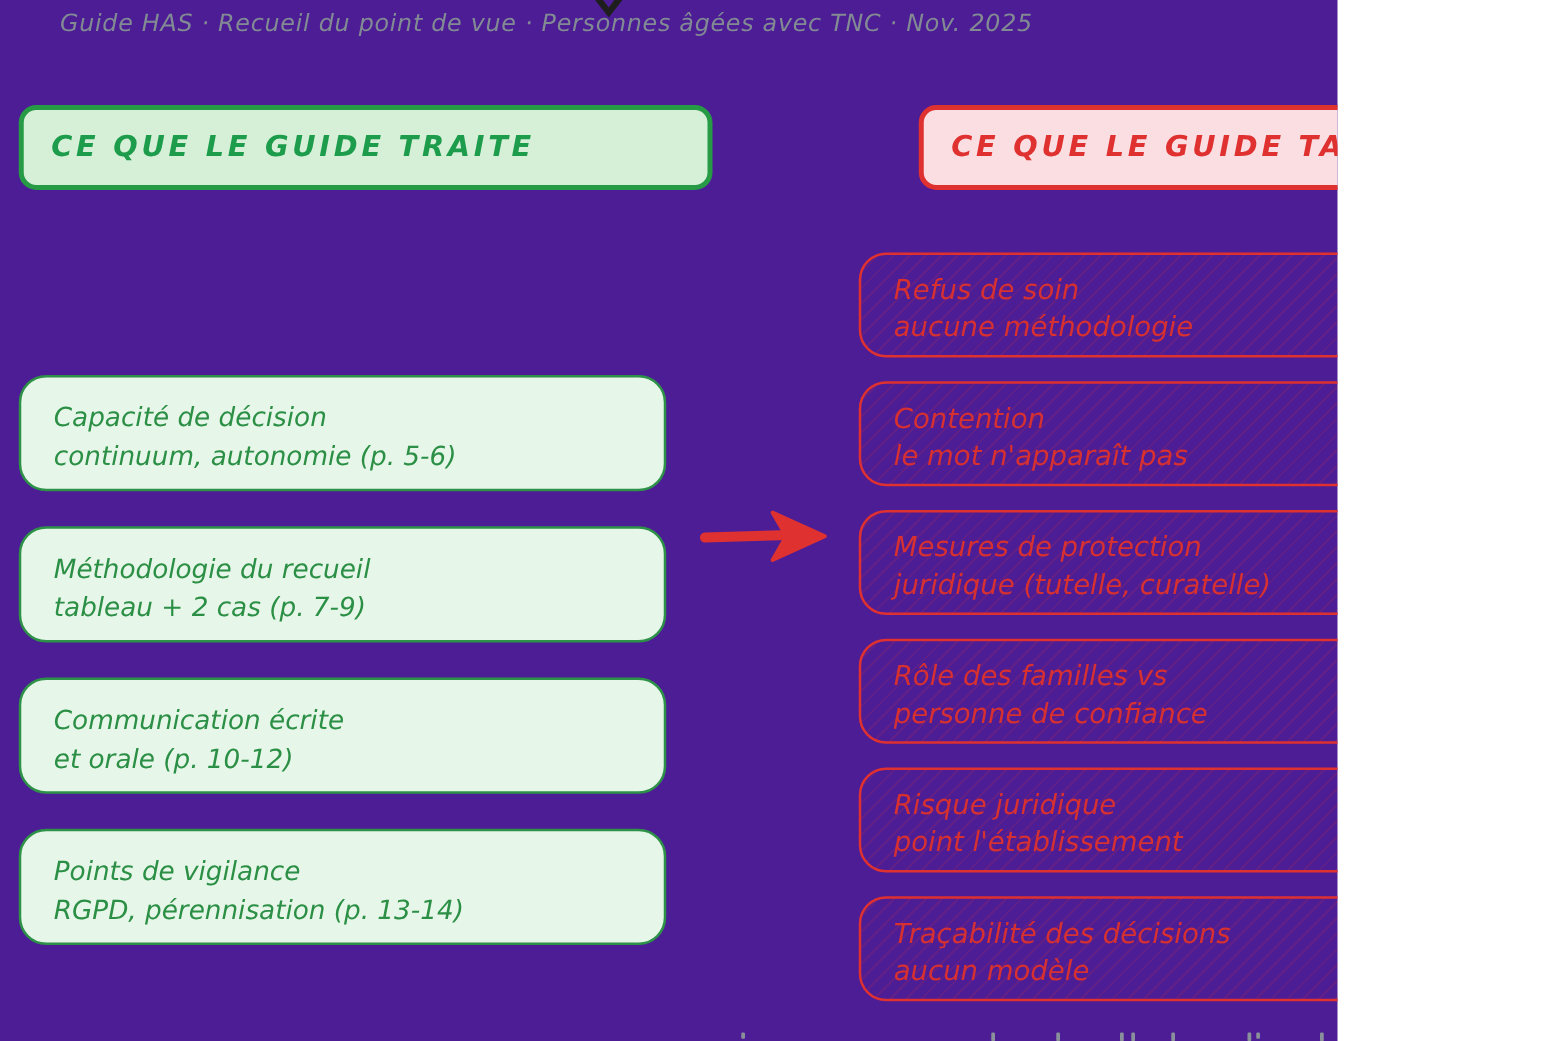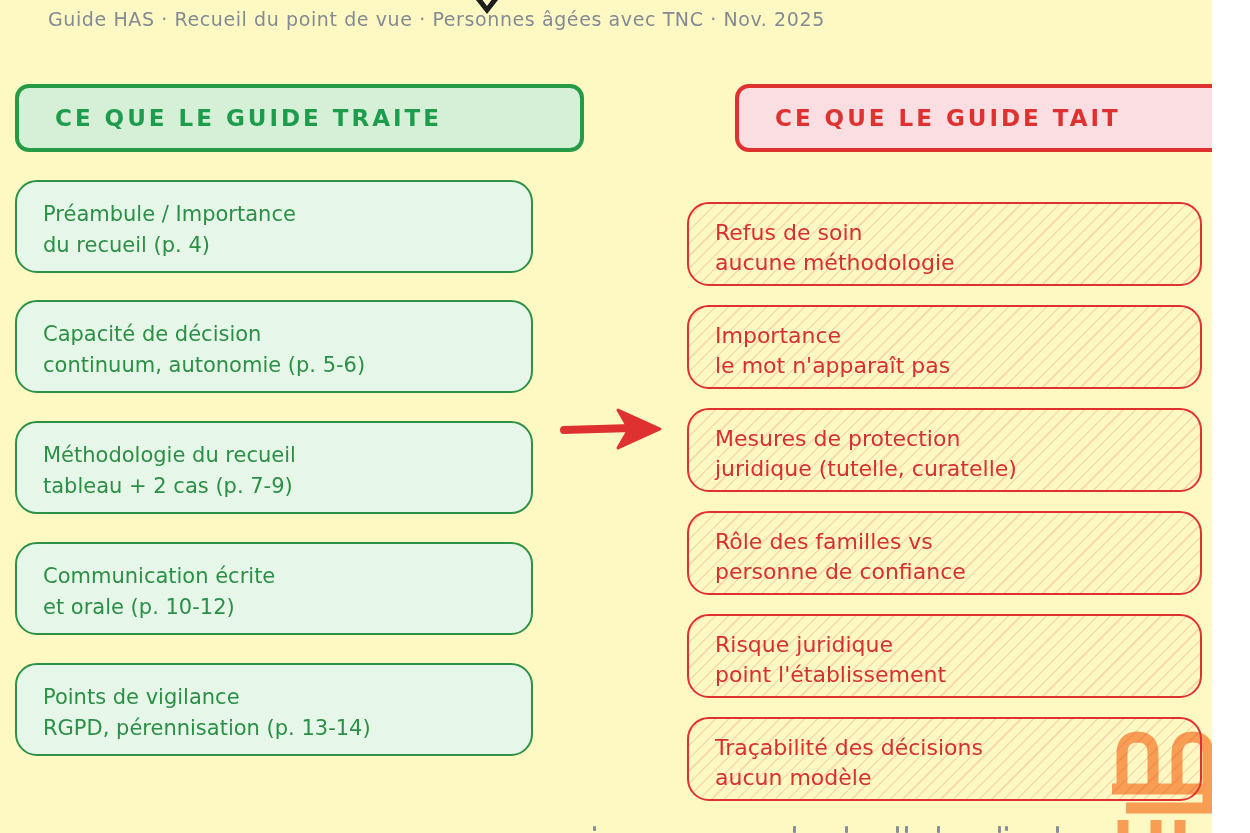--- a/index.html
+++ b/index.html
@@ -1,43 +1,44 @@
 <!DOCTYPE html>
 <html><head>
 <meta charset="utf-8">
 <style>
   html, body { margin: 0; padding: 0; background: #ffffff; }
   #canvas {
     position: relative;
-    width: 1212px;
+    width: 1070px;
     height: 833px;
-    background: #fef9c3;
+    background: #4c1d95;
     overflow: hidden;
     font-family: "DejaVu Sans", "Liberation Sans", sans-serif;
+    font-style: italic;
   }
   
   .subtitle {
     position: absolute;
     left: 48px; top: 8px;
     font-size: 19px;
     letter-spacing: 0.6px;
     color: #828a94;
     font-weight: 500;
     white-space: nowrap;
   }
   .top-mark { position: absolute; left: 476px; top: 0; }
 
   
   .col-header {
     position: absolute;
     height: 60px;
     border-radius: 14px;
     display: flex;
     align-items: center;
-    padding-left: 36px;
+    padding-left: 22px;
     box-sizing: content-box;
     font-size: 23px;
     font-weight: 700;
     letter-spacing: 3px;
     white-space: nowrap;
   }
   .col-header.green {
     left: 15px; top: 84px; width: 525px;
     background: #d6f0d7;
     border: 4px solid #279a46;
@@ -106,24 +107,20 @@
   <svg class="top-mark" width="22" height="14" viewBox="0 0 22 14">
     <path d="M0 0 L11 14 L22 0 L15.5 0 L11 6 L6.5 0 Z" fill="#1e1e1e"></path>
   </svg>
 
   <div class="subtitle">Guide HAS · Recueil du point de vue · Personnes âgées avec TNC · Nov. 2025</div>
 
   <div class="col-header green">
     <span>CE QUE LE GUIDE TRAITE</span>
   </div>
 
-  <div class="card green g0">
-    <span class="l1">Préambule / Importance</span>
-    <span class="l2">du recueil (p. 4)</span>
-  </div>
   <div class="card green g1">
     <span class="l1">Capacité de décision</span>
     <span class="l2">continuum, autonomie (p. 5-6)</span>
   </div>
   <div class="card green g2">
     <span class="l1">Méthodologie du recueil</span>
     <span class="l2">tableau + 2 cas (p. 7-9)</span>
   </div>
   <div class="card green g3">
     <span class="l1">Communication écrite</span>
@@ -153,21 +150,21 @@
 
   <div class="col-header red">
     <span>CE QUE LE GUIDE TAIT</span>
   </div>
 
   <div class="card red r0">
     <span class="l1">Refus de soin</span>
     <span class="l2">aucune méthodologie</span>
   </div>
   <div class="card red r1">
-    <span class="l1">Importance</span>
+    <span class="l1">Contention</span>
     <span class="l2">le mot n'apparaît pas</span>
   </div>
   <div class="card red r2">
     <span class="l1">Mesures de protection</span>
     <span class="l2">juridique (tutelle, curatelle)</span>
   </div>
   <div class="card red r3">
     <span class="l1">Rôle des familles vs</span>
     <span class="l2">personne de confiance</span>
   </div>

